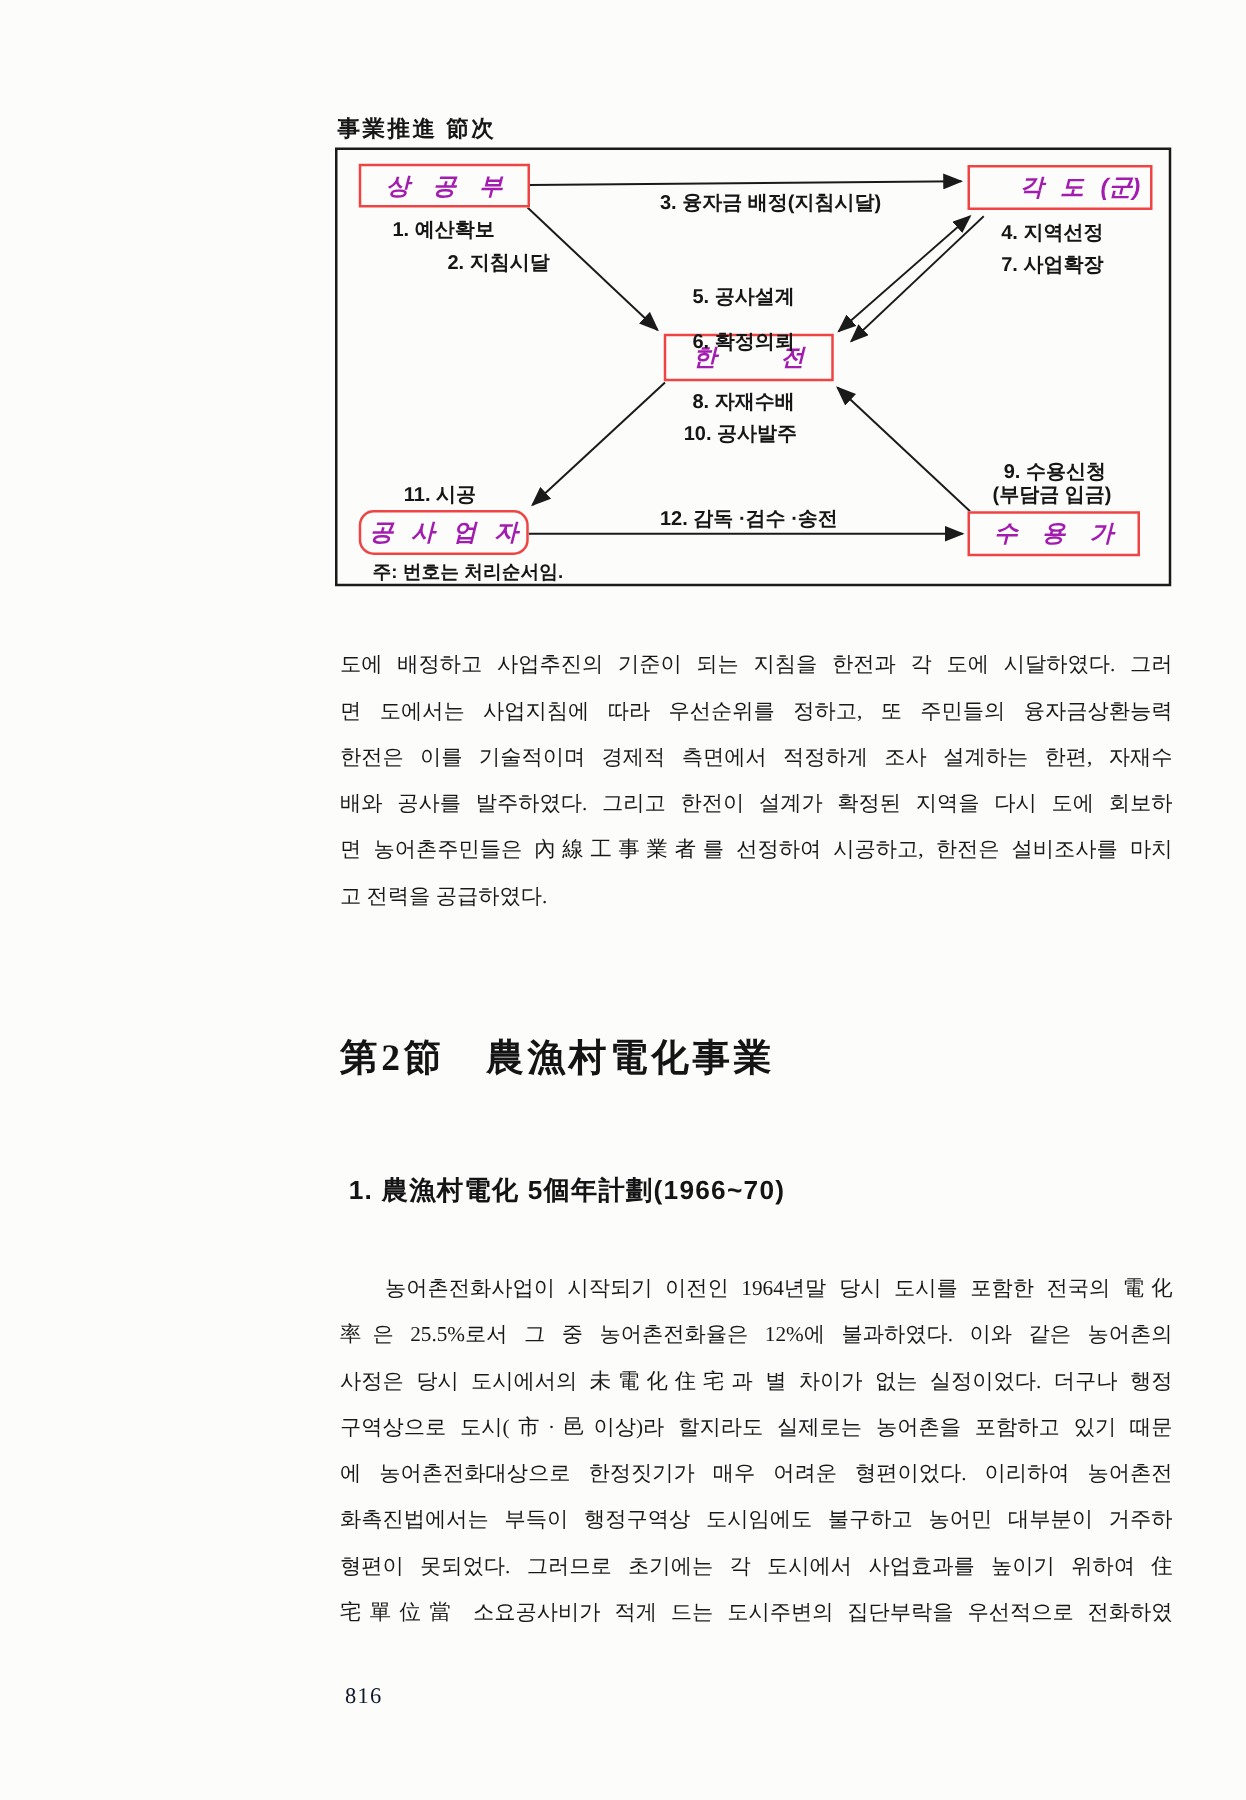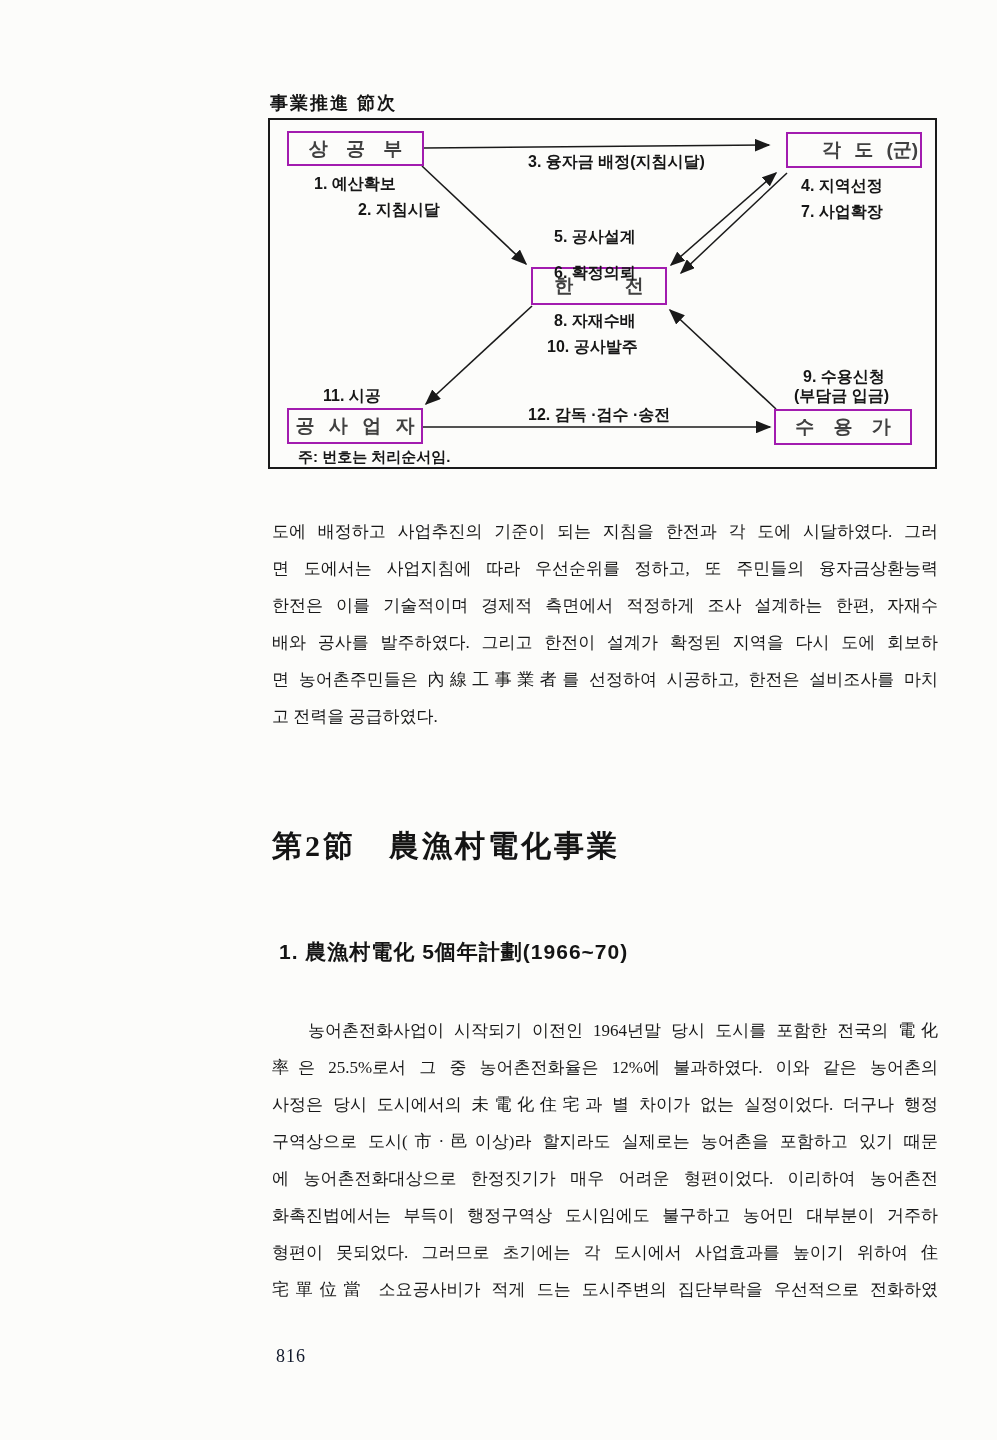--- a/index.html
+++ b/index.html
@@ -17,29 +17,29 @@
     font-family:"Liberation Sans","DejaVu Sans",sans-serif;
     font-weight:bold;font-size:18px;letter-spacing:2px;color:#161616;
   }
   #figure{
     position:absolute;left:268px;top:118px;width:669px;height:351px;
     border:2px solid #1a1a1a;background:#fcfcfa;box-sizing:border-box;
   }
   #figure svg{position:absolute;left:0;top:0;z-index:1;}
   .node{
     position:absolute;z-index:2;
-    border:2px solid #a21caf;background:#fcfcfa;box-sizing:border-box;
+    border:2px solid #ef4444;background:#fcfcfa;box-sizing:border-box;
     display:flex;align-items:center;justify-content:center;
     font-family:"Liberation Sans","DejaVu Sans",sans-serif;
-    font-weight:bold;font-size:19px;color:#404040;white-space:nowrap;
+    font-weight:bold;font-size:19px;color:#a21caf;white-space:nowrap;font-style:italic;
   }
   .n-ministry{left:17px;top:11px;width:137px;height:35px;word-spacing:13px;}
-  .n-province{left:516px;top:12px;width:136px;height:36px;word-spacing:8px;padding-left:32px;}
+  .n-province{left:504px;top:12px;width:148px;height:36px;word-spacing:8px;padding-left:32px;}
   .n-kepco{left:261px;top:147px;width:136px;height:38px;word-spacing:46px;}
-  .n-contractor{left:17px;top:288px;width:136px;height:36px;word-spacing:9px;}
+  .n-contractor{left:17px;top:288px;width:136px;height:36px;word-spacing:9px;border-radius:12px;}
   .n-customer{left:504px;top:289px;width:138px;height:36px;word-spacing:14px;}
   .step{
     position:absolute;z-index:2;
     font-family:"Liberation Sans","DejaVu Sans",sans-serif;
     font-weight:600;font-size:16px;color:#161616;white-space:nowrap;
   }
   .s1{left:44px;top:54px;}   .s2{left:44px;top:80px;margin-left:44px;}
   .s3{left:258px;top:32px;}  .s4{left:531px;top:56px;}
   .s7{left:531px;top:82px;}  .s5{left:284px;top:107px;}
   .s6{left:284px;top:131px;margin-top:12px;} .s8{left:284px;top:191px;}

